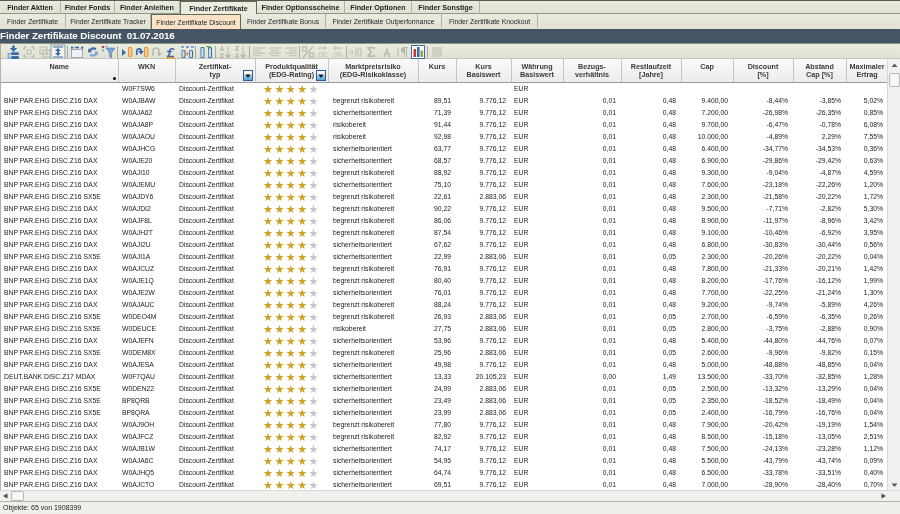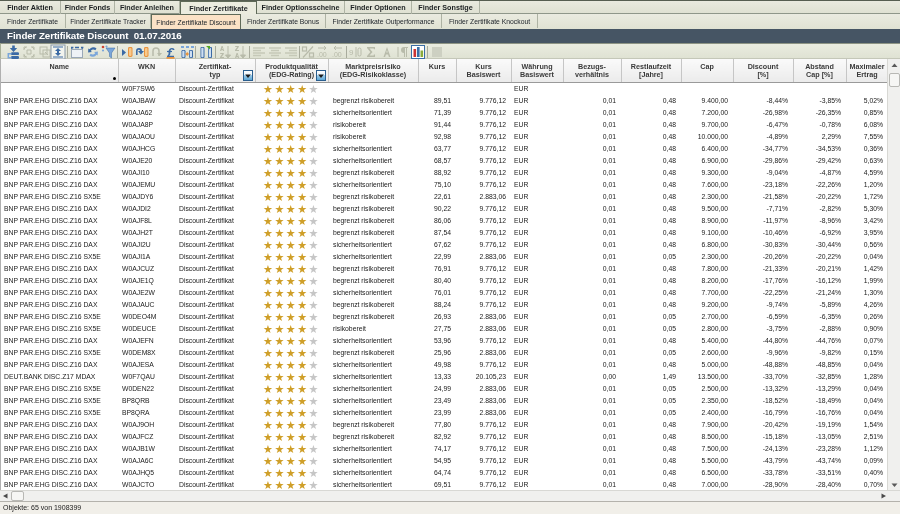--- a/index.html
+++ b/index.html
@@ -2,21 +2,21 @@
 <html><head><meta charset="utf-8"><style>
 * { margin:0; padding:0; box-sizing:border-box; }
 html,body { width:900px; height:514px; overflow:hidden; font-family:"Liberation Sans",sans-serif; }
 body { position:relative; background:#e4e6d9; }
 .tabs1 { position:absolute; left:0; top:0; width:900px; height:14px; background:linear-gradient(#e9eadf,#dfe1d2); border-top:1px solid #565e51; border-bottom:1px solid #8f978a; }
 .tab1 { position:relative; display:inline-block; vertical-align:top; height:14px; line-height:14px; font-size:7.2px; font-weight:bold; color:#1c2022; border-right:1px solid #aeb3a4; text-align:center; }
 .tab1.sel1 { background:#ebecdf; border:1px solid #5f6a58; border-bottom:none; height:14px; }
 .tabs2 { position:absolute; left:0; top:14px; width:900px; height:15px; background:linear-gradient(#eaebe0,#e0e2d3); }
 .tab2 { position:relative; display:inline-block; vertical-align:top; height:14px; line-height:15px; font-size:6.8px; color:#20262c; border-right:1px solid #aeb3a4; text-align:center; }
 .tab2.sel2 { background:#fbe2c6; border:1px solid #5f6a58; border-bottom:none; height:15px; margin-top:0; }
-.titlebar { position:absolute; left:0; top:29px; width:900px; height:14px; background:#46556450; background:#465564; color:#fff; font-weight:bold; font-size:9.8px; line-height:14px; padding-left:7px; letter-spacing:-0.1px; }
+.titlebar { position:absolute; left:0; top:29px; width:900px; height:14px; background:#46556450; background:#465564; color:#fff; font-weight:bold; font-size:9.8px; line-height:14px; letter-spacing:-0.1px; }
 .toolbar { position:absolute; left:0; top:43px; width:900px; height:16px; background:linear-gradient(#eaece0,#dfe2d3); border-top:1px solid #8d9484; border-bottom:1px solid #c4c7b8; border-left:1px solid #a8b098; }
 .tico { position:absolute; top:0; width:16px; height:16px; }
 .tico svg { display:block; }
 .tsep { position:absolute; top:2px; width:1px; height:12px; background:#a8ab9c; }
 .grid { position:absolute; left:0; top:59px; width:887px; height:431px; background:#fff; border-left:1px solid #b0b0b0; }
 table { border-collapse:collapse; table-layout:fixed; width:887px;padding-left:26px; }
 th { height:23px; background:linear-gradient(#fafafa,#ebebeb); font-size:7.2px; font-weight:bold; color:#3a3a3a; text-align:center; border-right:1px solid #c6c6c6; border-bottom:1px solid #9a9a9a; position:relative; line-height:7.5px; padding:4px 0 0 0; vertical-align:top; }
 tr.d { height:12px; } td { height:12px; font-size:6.8px; color:#1a1a1a; white-space:nowrap; overflow:hidden; padding:0; line-height:12px; }
 td.l { text-align:left; padding-left:3px; }
 td.pl4 { padding-left:4px; } td.pl5 { padding-left:5px; } td.pl3 { padding-left:3px; }

